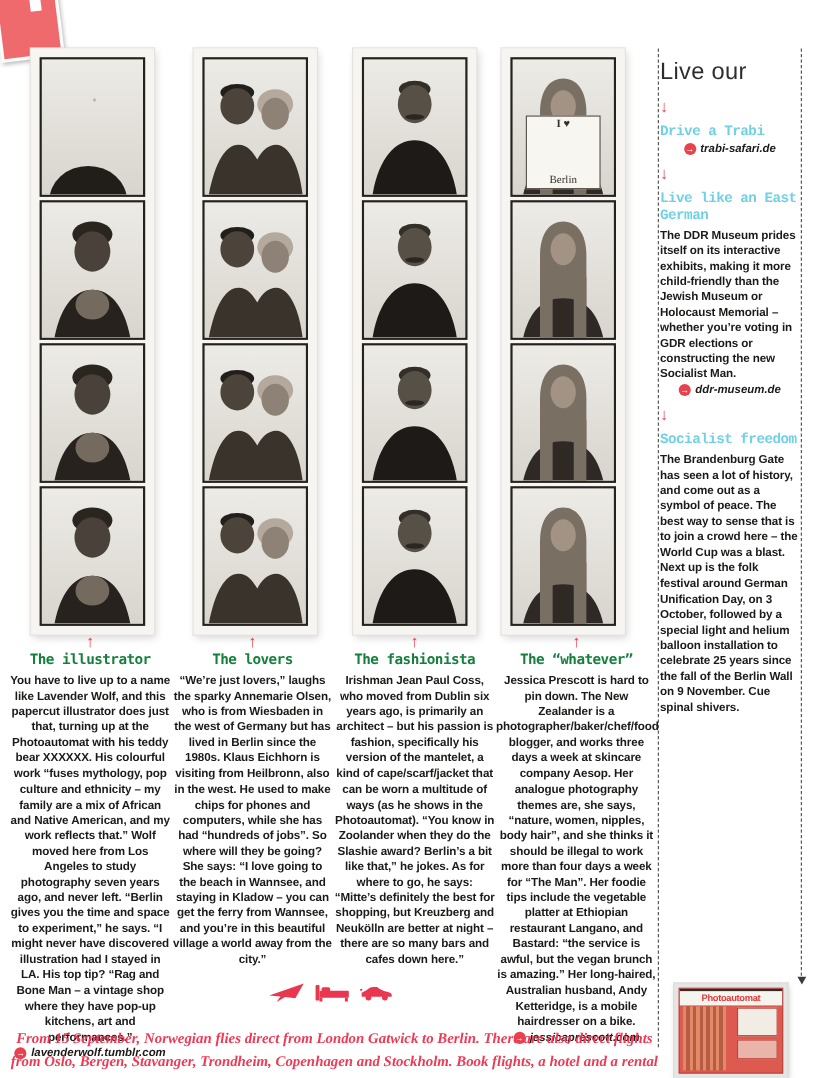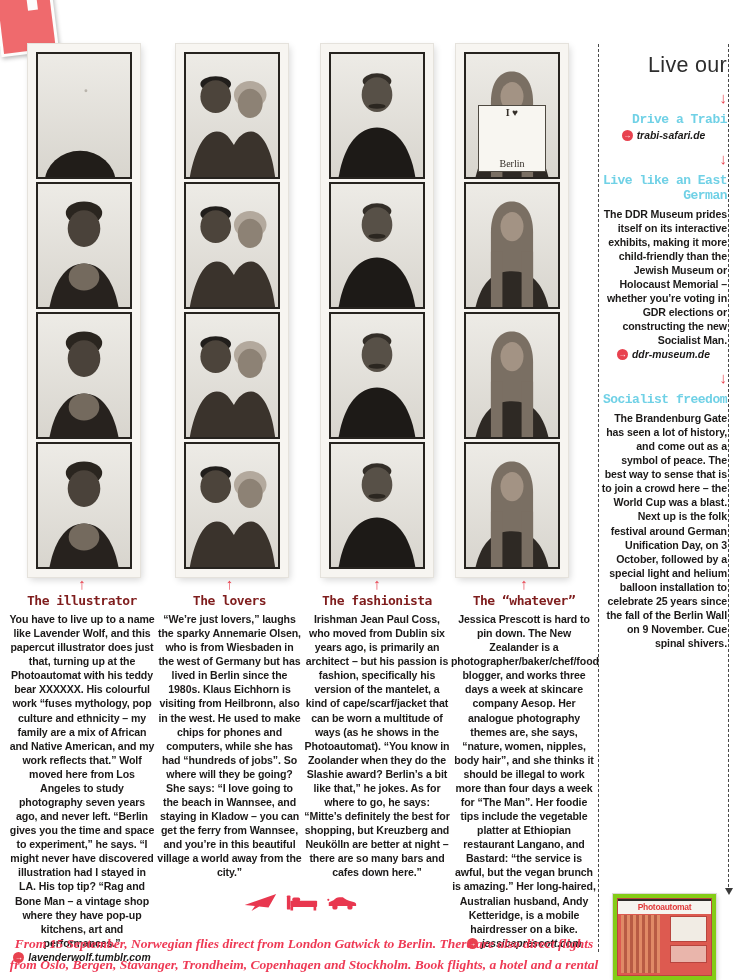--- a/index.html
+++ b/index.html
@@ -15,54 +15,54 @@
   .frame svg{position:absolute;inset:0;width:100%;height:100%;}
   .sign{position:absolute;left:13%;right:13%;bottom:5px;background:#f8f6f1;border:1px solid #4e4941;
         text-align:center;font-family:"Liberation Serif",serif;color:#352f29;line-height:1.05;padding:2px 0;}
   .sign .s1{display:block;font-size:10px;font-weight:700;}
   .sign .s2{display:block;font-size:10px;margin-top:40px;}
 
   
   .col{position:absolute;top:575px;text-align:center;}
   #col1{left:9px;width:146px}#col2{left:157px;width:145px}#col3{left:304px;width:146px}#col4{left:451px;width:146px}
   .arrow-up{color:#e8424f;font-size:15px;line-height:17px;display:block;}
-  .col h2{font-family:"DejaVu Sans Mono",monospace;font-weight:700;color:#7f1d1d;
+  .col h2{font-family:"DejaVu Sans Mono",monospace;font-weight:700;color:#15803d;
           font-size:13px;margin:1px 0 4px;letter-spacing:-0.5px;}
   .copy{font-size:10.6px;font-weight:700;line-height:1.33;letter-spacing:-0.1px;}
   .link-row{margin-top:2px;font-size:10.4px;font-style:italic;font-weight:700;
             display:flex;justify-content:center;align-items:center;gap:4px;}
   .wicon{display:inline-flex;flex:0 0 auto;width:11px;height:11px;border-radius:50%;background:#e8424f;
          color:#fff;font-size:8px;line-height:11px;align-items:center;justify-content:center;
          font-style:normal;font-weight:700;}
 
   
   .vdash{position:absolute;width:0;border-left:1px dashed #4a4a4a;}
   #vdash-left{left:598px;top:44px;height:908px;}
   #vdash-right{left:728px;top:44px;height:848px;}
   #vdash-right::after{content:"";position:absolute;left:-4px;bottom:-7px;
         border:4px solid transparent;border-top:7px solid #3a3a3a;}
 
   
-  .sidebar{position:absolute;left:600px;top:52px;width:127px;text-align:right;}
+  .sidebar{position:absolute;left:600px;top:52px;width:127px;text-align:left;}
   .side-title{font-size:21.5px;color:#2d2d2d;line-height:1.3;letter-spacing:.3px;}
   .arrow-down{color:#e8424f;font-size:15px;display:block;margin:9px 0 7px;}
   .side-heading{font-family:Liberation Mono, monospace;font-weight:700;color:#70d1e6;
                 font-size:13px;line-height:1.12;letter-spacing:-0.5px;margin-bottom:3px;}
   .side-copy{font-size:10.6px;font-weight:700;line-height:1.33;letter-spacing:-0.1px;}
 
   
   .footer-icons{position:absolute;left:0;top:893px;width:600px;display:flex;
                 justify-content:center;align-items:center;gap:9px;}
   .footer-icons svg{fill:#e8374f;}
   .footer-text{position:absolute;left:4px;top:914px;width:600px;text-align:center;
                font-family:"Liberation Serif",serif;font-style:italic;font-weight:600;
                font-size:13.5px;line-height:1.55;color:#ee3a55;margin-top:20px;}
 
   
-  .booth-photo{position:absolute;left:613px;top:894px;width:103px;height:86px;background:#84cc16;
+  .booth-photo{position:absolute;left:613px;top:894px;width:103px;height:86px;background:#e5e5e5;
                box-shadow:0 0 0 1px #dcdad4, 1px 2px 5px rgba(0,0,0,.2);padding:4px;box-sizing:border-box;}
   .booth{width:100%;height:100%;position:relative;background:#dd5a50;border:1px solid #b8453e;box-sizing:border-box;}
   .booth-top{position:absolute;left:0;right:0;top:0;height:13px;background:#f6f4ef;border-top:2px solid #2e2b28;
              font-size:8.5px;font-weight:700;color:#e03a3a;text-align:center;line-height:12px;letter-spacing:-0.3px;}
   .booth-curtain{position:absolute;left:3px;top:16px;bottom:2px;width:42%;
              background:repeating-linear-gradient(90deg,#e08a66 0 3px,#b85b44 3px 6px);}
   .booth-panel{position:absolute;right:4px;top:17px;width:38%;height:24px;background:#f1ece4;border:1px solid #b8453e;}
   .booth-slot{position:absolute;right:4px;top:46px;width:38%;height:16px;background:#e9b5ab;border:1px solid #b8453e;}
 
   

